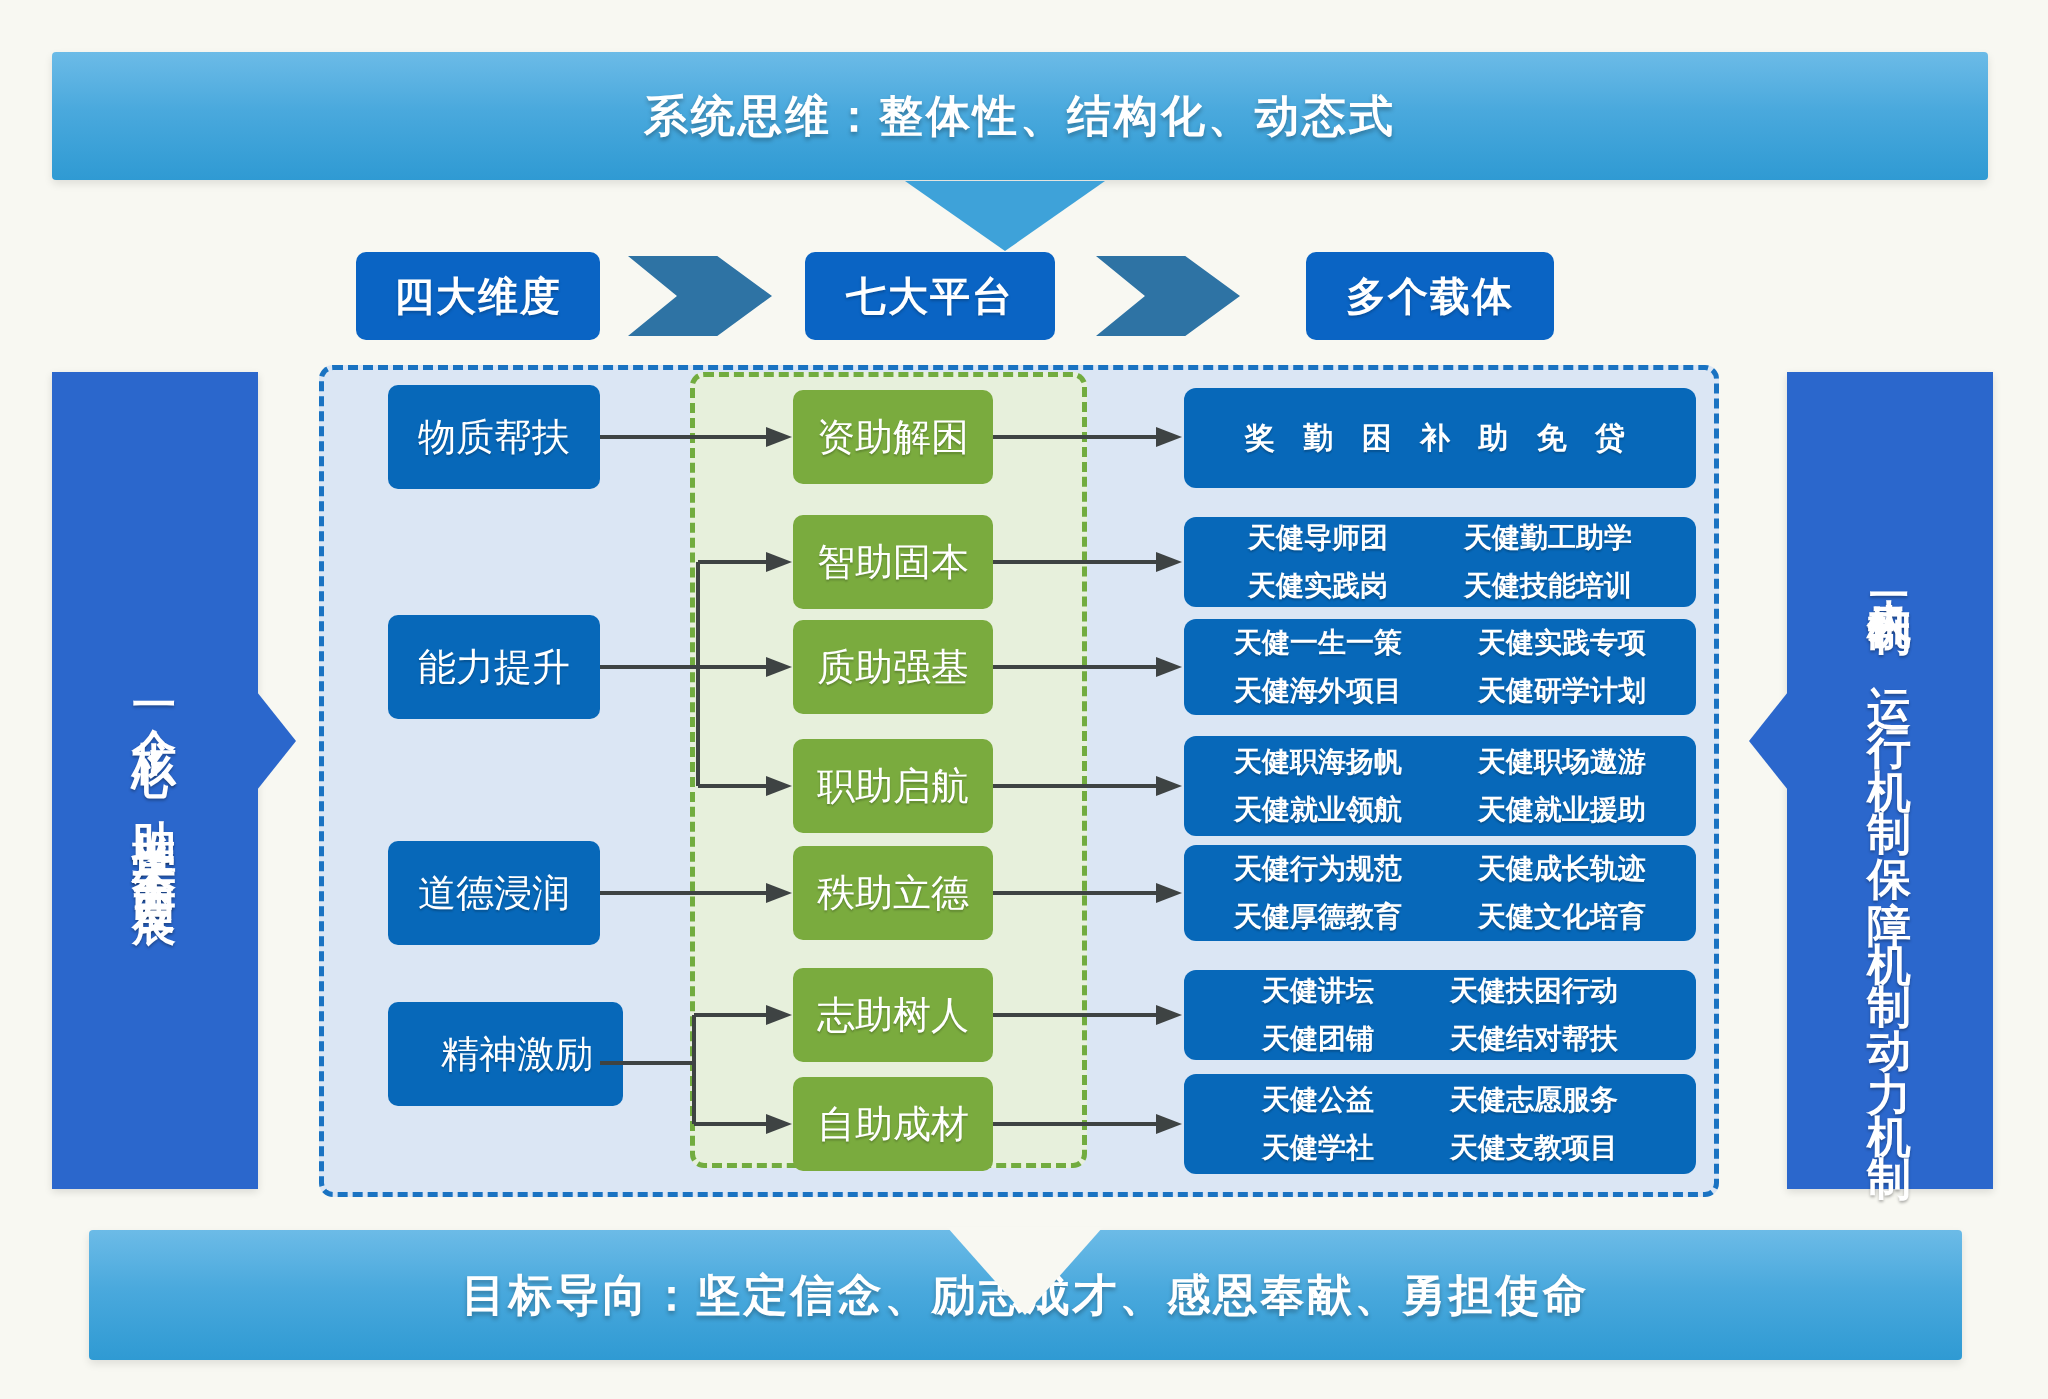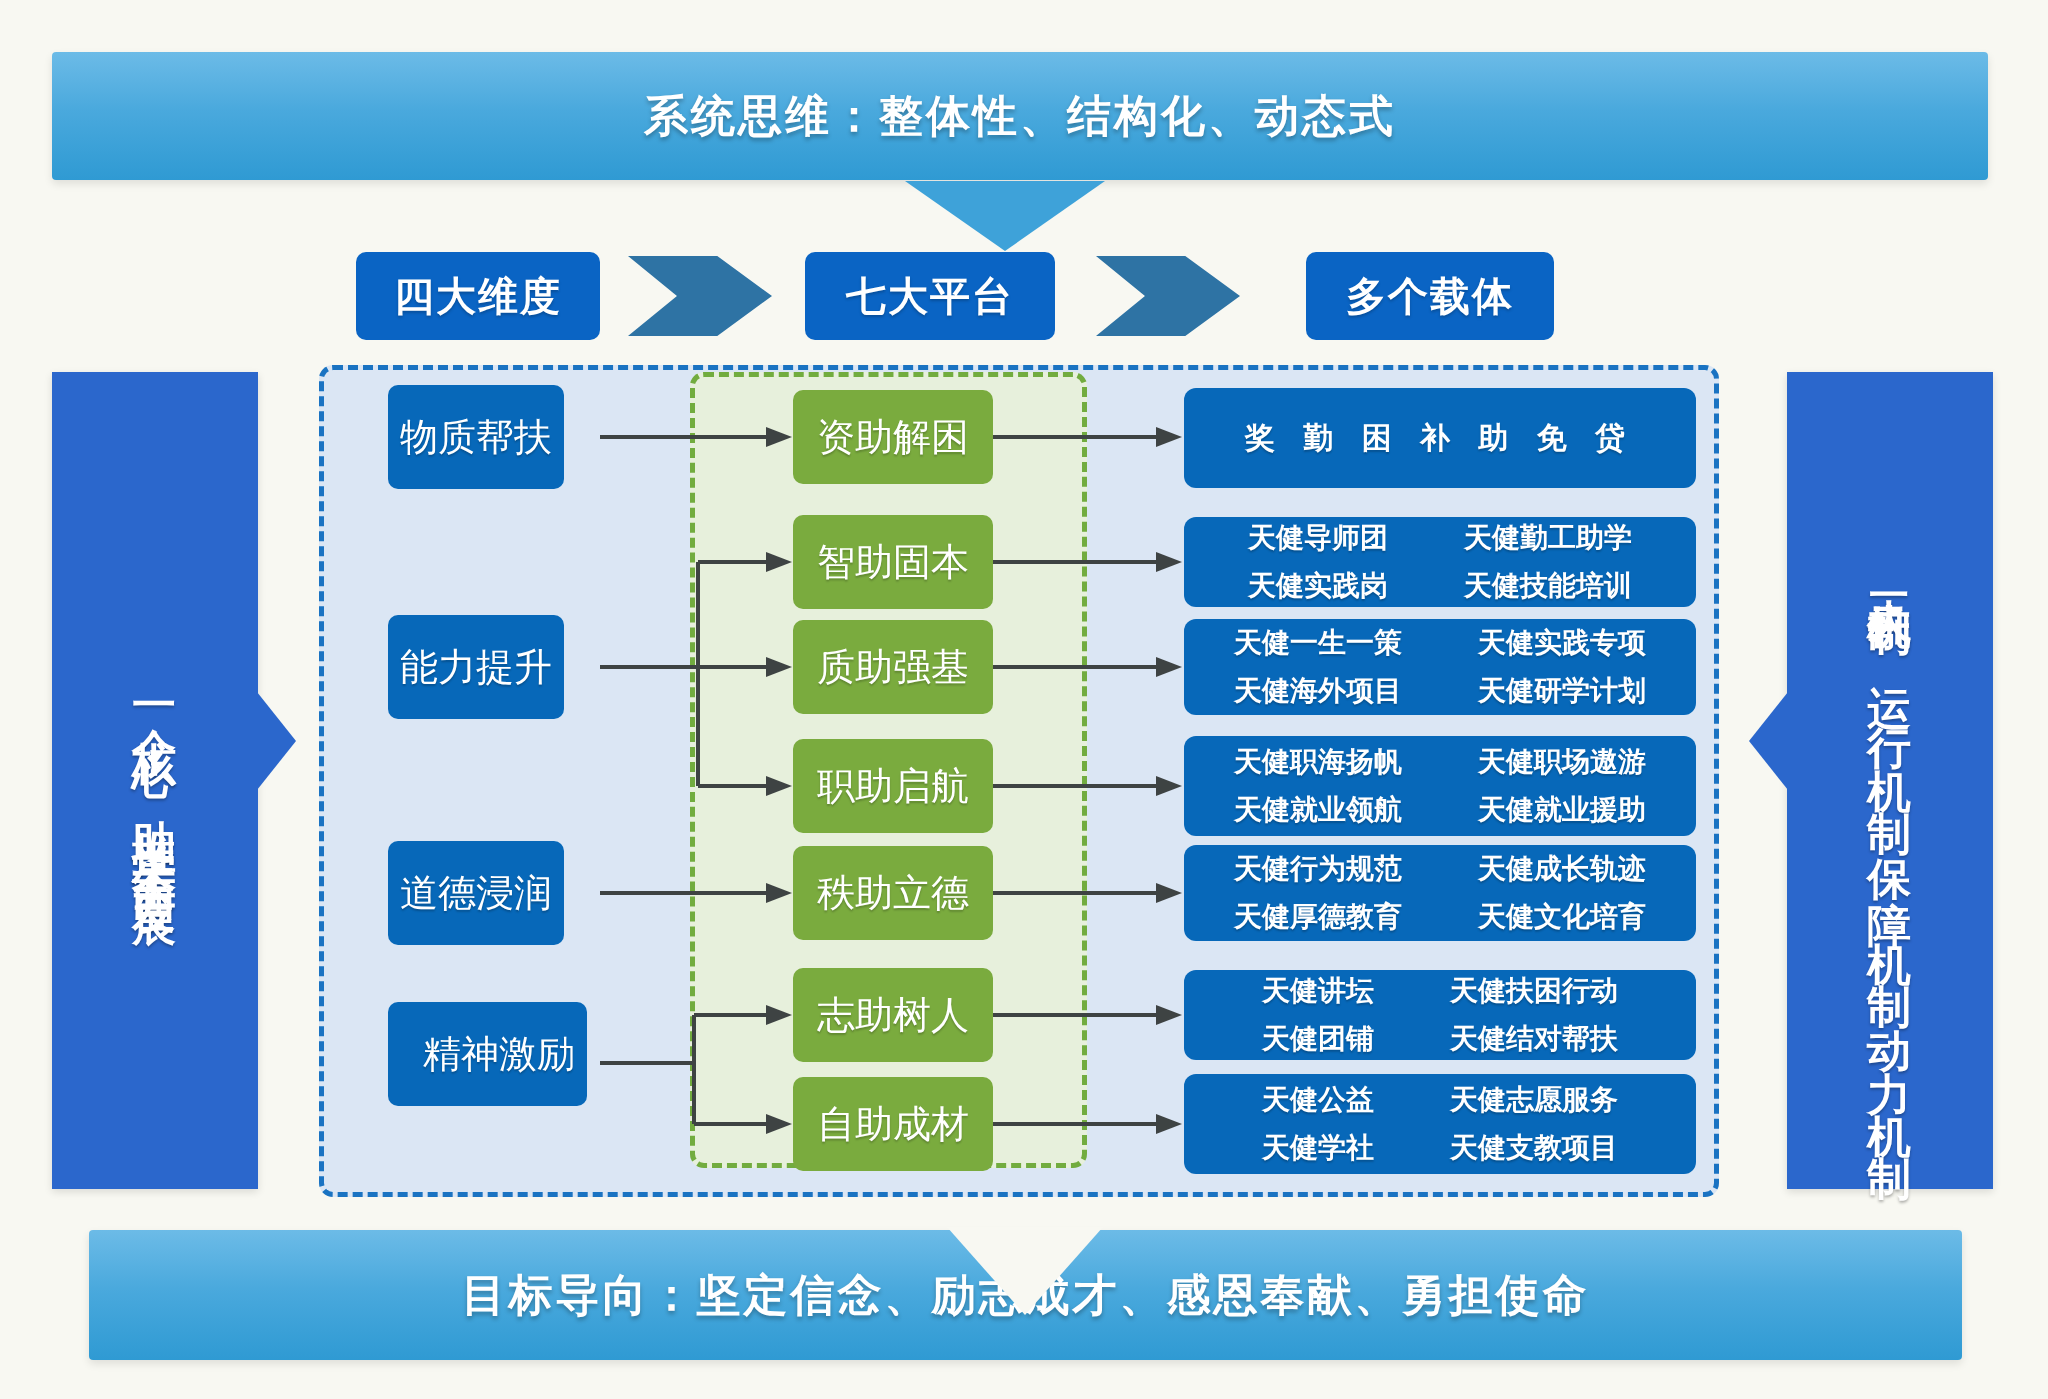--- a/index.html
+++ b/index.html
@@ -73,21 +73,21 @@
     position:absolute;left:690px;top:372px;width:397px;height:796px;
     background:var(--green-bg);border:5px dashed var(--green-border);border-radius:14px;
     box-sizing:border-box;
   }
 
   .node{
     position:absolute;display:flex;align-items:center;justify-content:center;
     border-radius:10px;color:#fff;
   }
   .node span{text-shadow:0 2px 2px rgba(0,0,0,0.22);white-space:nowrap;}
-  .dim{left:388px;width:176px;height:104px;background:var(--box-blue);}
+  .dim{left:388px;width:212px;height:104px;background:var(--box-blue);}
   .dim span{font-size:38px;}
   .plat{left:793px;width:200px;height:94px;background:var(--green-box);}
   .plat span{font-size:38px;}
 
   .carrier{
     position:absolute;left:1184px;width:512px;background:var(--box-blue);
     border-radius:12px;display:flex;align-items:center;justify-content:center;gap:76px;
     color:#fff;
   }
   .carrier .col{display:flex;flex-direction:column;align-items:center;gap:10px;}

